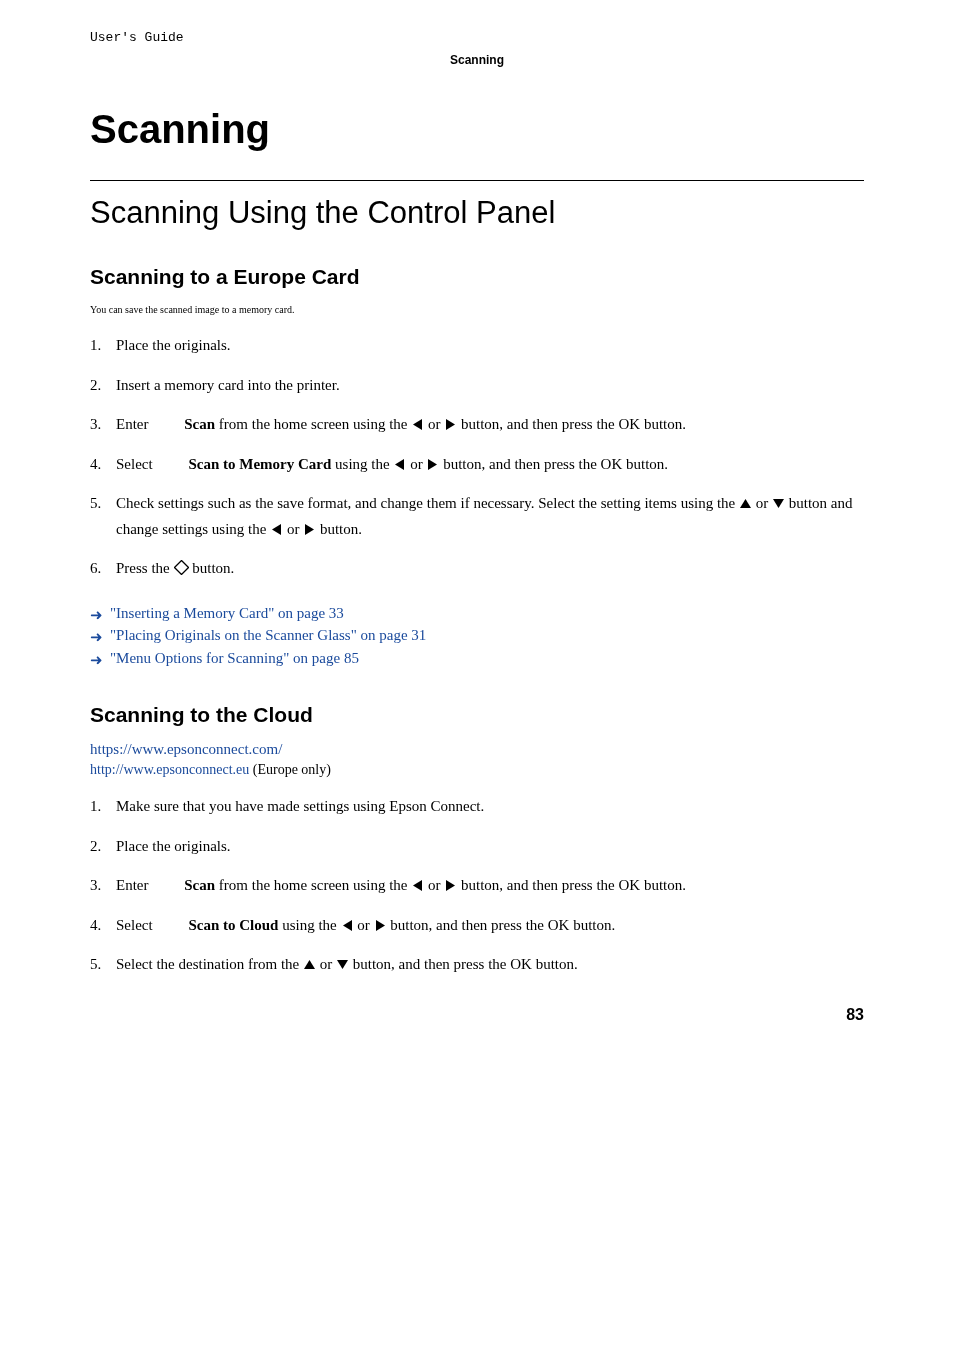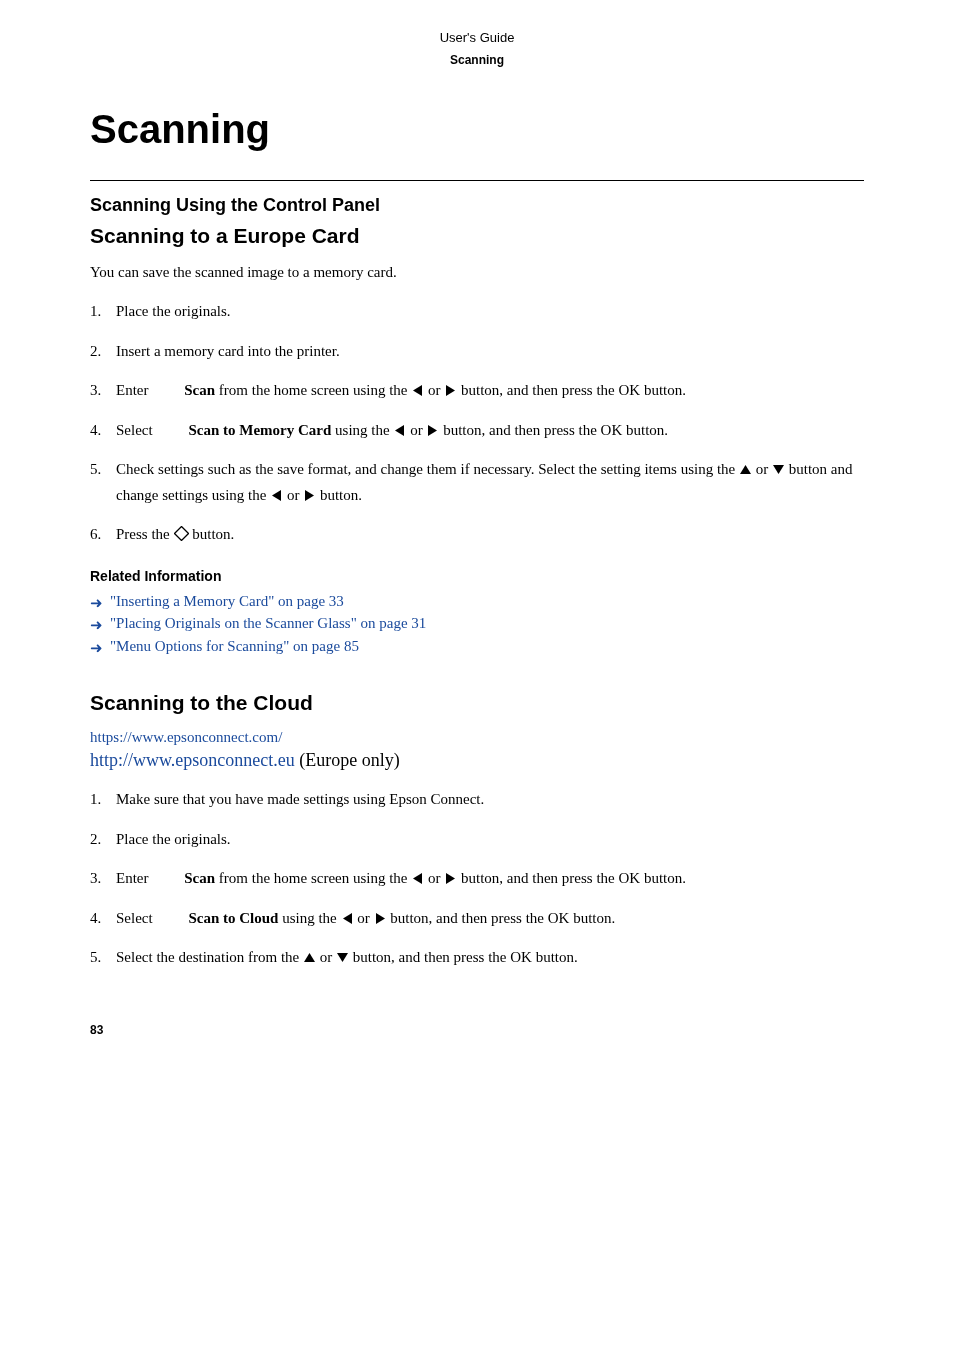--- a/index.html
+++ b/index.html
@@ -5,54 +5,53 @@
     * { margin: 0; padding: 0; box-sizing: border-box; }
     body {
       font-family: Georgia, 'Times New Roman', serif;
       background: #fff;
       width: 954px;
       margin: 0 auto;
       padding: 30px 90px 40px 90px;
       color: #000;
     }
     .doc-header {
-      font-family: Liberation Sans, sans-serif;
+      font-family: Liberation Mono, monospace;
       font-size: 13px;
       margin-bottom: 8px;
-      text-align: center;
     }
     .breadcrumb {
       font-family: Arial, Helvetica, sans-serif;
       font-size: 12px;
       font-weight: bold;
       text-align: center;
       margin-bottom: 40px;
     }
     h1.chapter {
       font-family: Arial, Helvetica, sans-serif;
       font-size: 40px;
       font-weight: bold;
       margin-bottom: 28px;
     }
     h2.section {
       font-family: Arial, Helvetica, sans-serif;
-      font-size: 18px;
-      font-weight: bold;
+      font-size: 31px;
+      font-weight: normal;
       border-top: 1.5px solid #000;
       padding-top: 14px;
-      margin-bottom: 8px;
+      margin-bottom: 34px;
     }
     h3.subsection {
       font-family: Arial, Helvetica, sans-serif;
       font-size: 21px;
       font-weight: bold;
       margin-bottom: 14px;
     }
     p.para {
-      font-size: 15px;
+      font-size: 10px;
       line-height: 1.4;
       margin-bottom: 16px;
       font-family: Liberation Serif, serif;
     }
     ol.steps {
       list-style: none;
       counter-reset: step;
       margin-bottom: 20px;
     }
     ol.steps > li {
@@ -95,28 +94,28 @@
     a.link {
       color: #1a4a9c;
       text-decoration: none;
     }
     .icon-inline {
       display: inline-block;
       vertical-align: -2px;
     }
     .page-num {
       font-family: Arial, Helvetica, sans-serif;
-      font-size: 12px;
-      font-weight: bold;
-      text-align: left;
-      margin-top: 52px;
+      font-size: 16px;
+      font-weight: bold;
+      text-align: right;
+      margin-top: 28px;
     }
     .mb-block { margin-bottom: 30px; }
     .url-line { font-size: 15px; margin-bottom: 4px; }
-    .eu-note { font-size: 18px; margin-bottom: 16px; }
+    .eu-note { font-size: 14px; margin-bottom: 16px; }
   </style>
 </head>
 <body>
 
 <div class="doc-header">User's Guide</div>
 <div class="breadcrumb">Scanning</div>
 
 <h1 class="chapter">Scanning</h1>
 
 <h2 class="section">Scanning Using the Control Panel</h2>
@@ -153,21 +152,20 @@
           <polygon points="2,1 2,12 11,6.5" fill="#000"></polygon>
         </svg><span> button.</span>
     </li>
     <li>
       <span>Press the </span><svg class="icon-inline" width="15" height="15" viewBox="0 0 15 15">
           <polygon points="7.5,0.5 14.5,7.5 7.5,14.5 0.5,7.5" fill="none" stroke="#000" stroke-width="1.3"></polygon>
         </svg><span> button.</span>
     </li>
   </ol>
 
-  <div class="rel-info-head">Related Information</div>
   <ul class="related">
     <li>
       <span class="arrow">➜</span>
       <a class="link" href="#">"Inserting a Memory Card" on page 33</a>
     </li>
     <li>
       <span class="arrow">➜</span>
       <a class="link" href="#">"Placing Originals on the Scanner Glass" on page 31</a>
     </li>
     <li>

